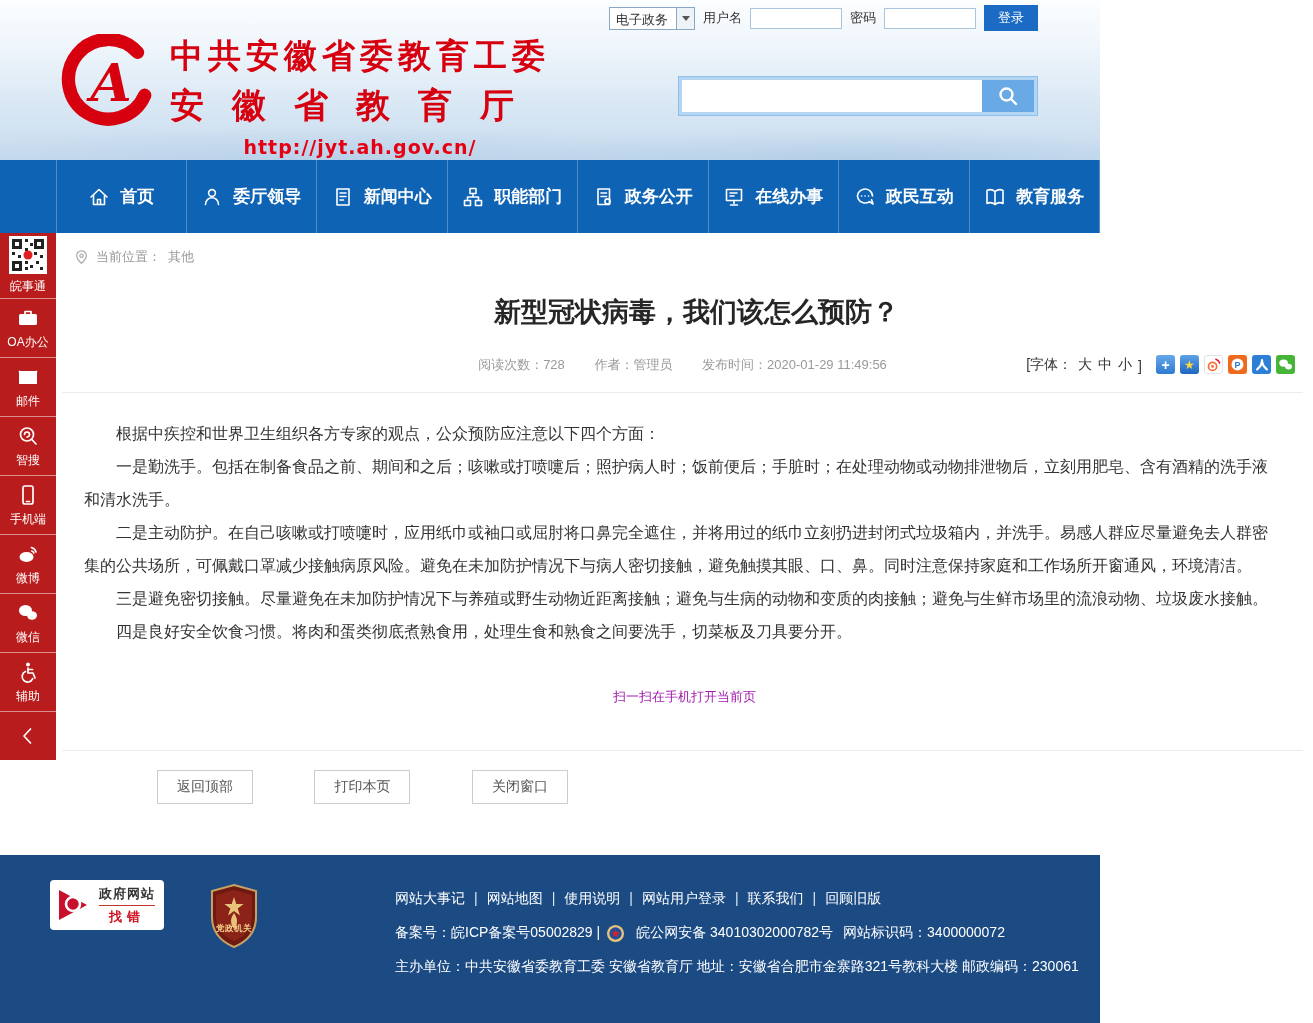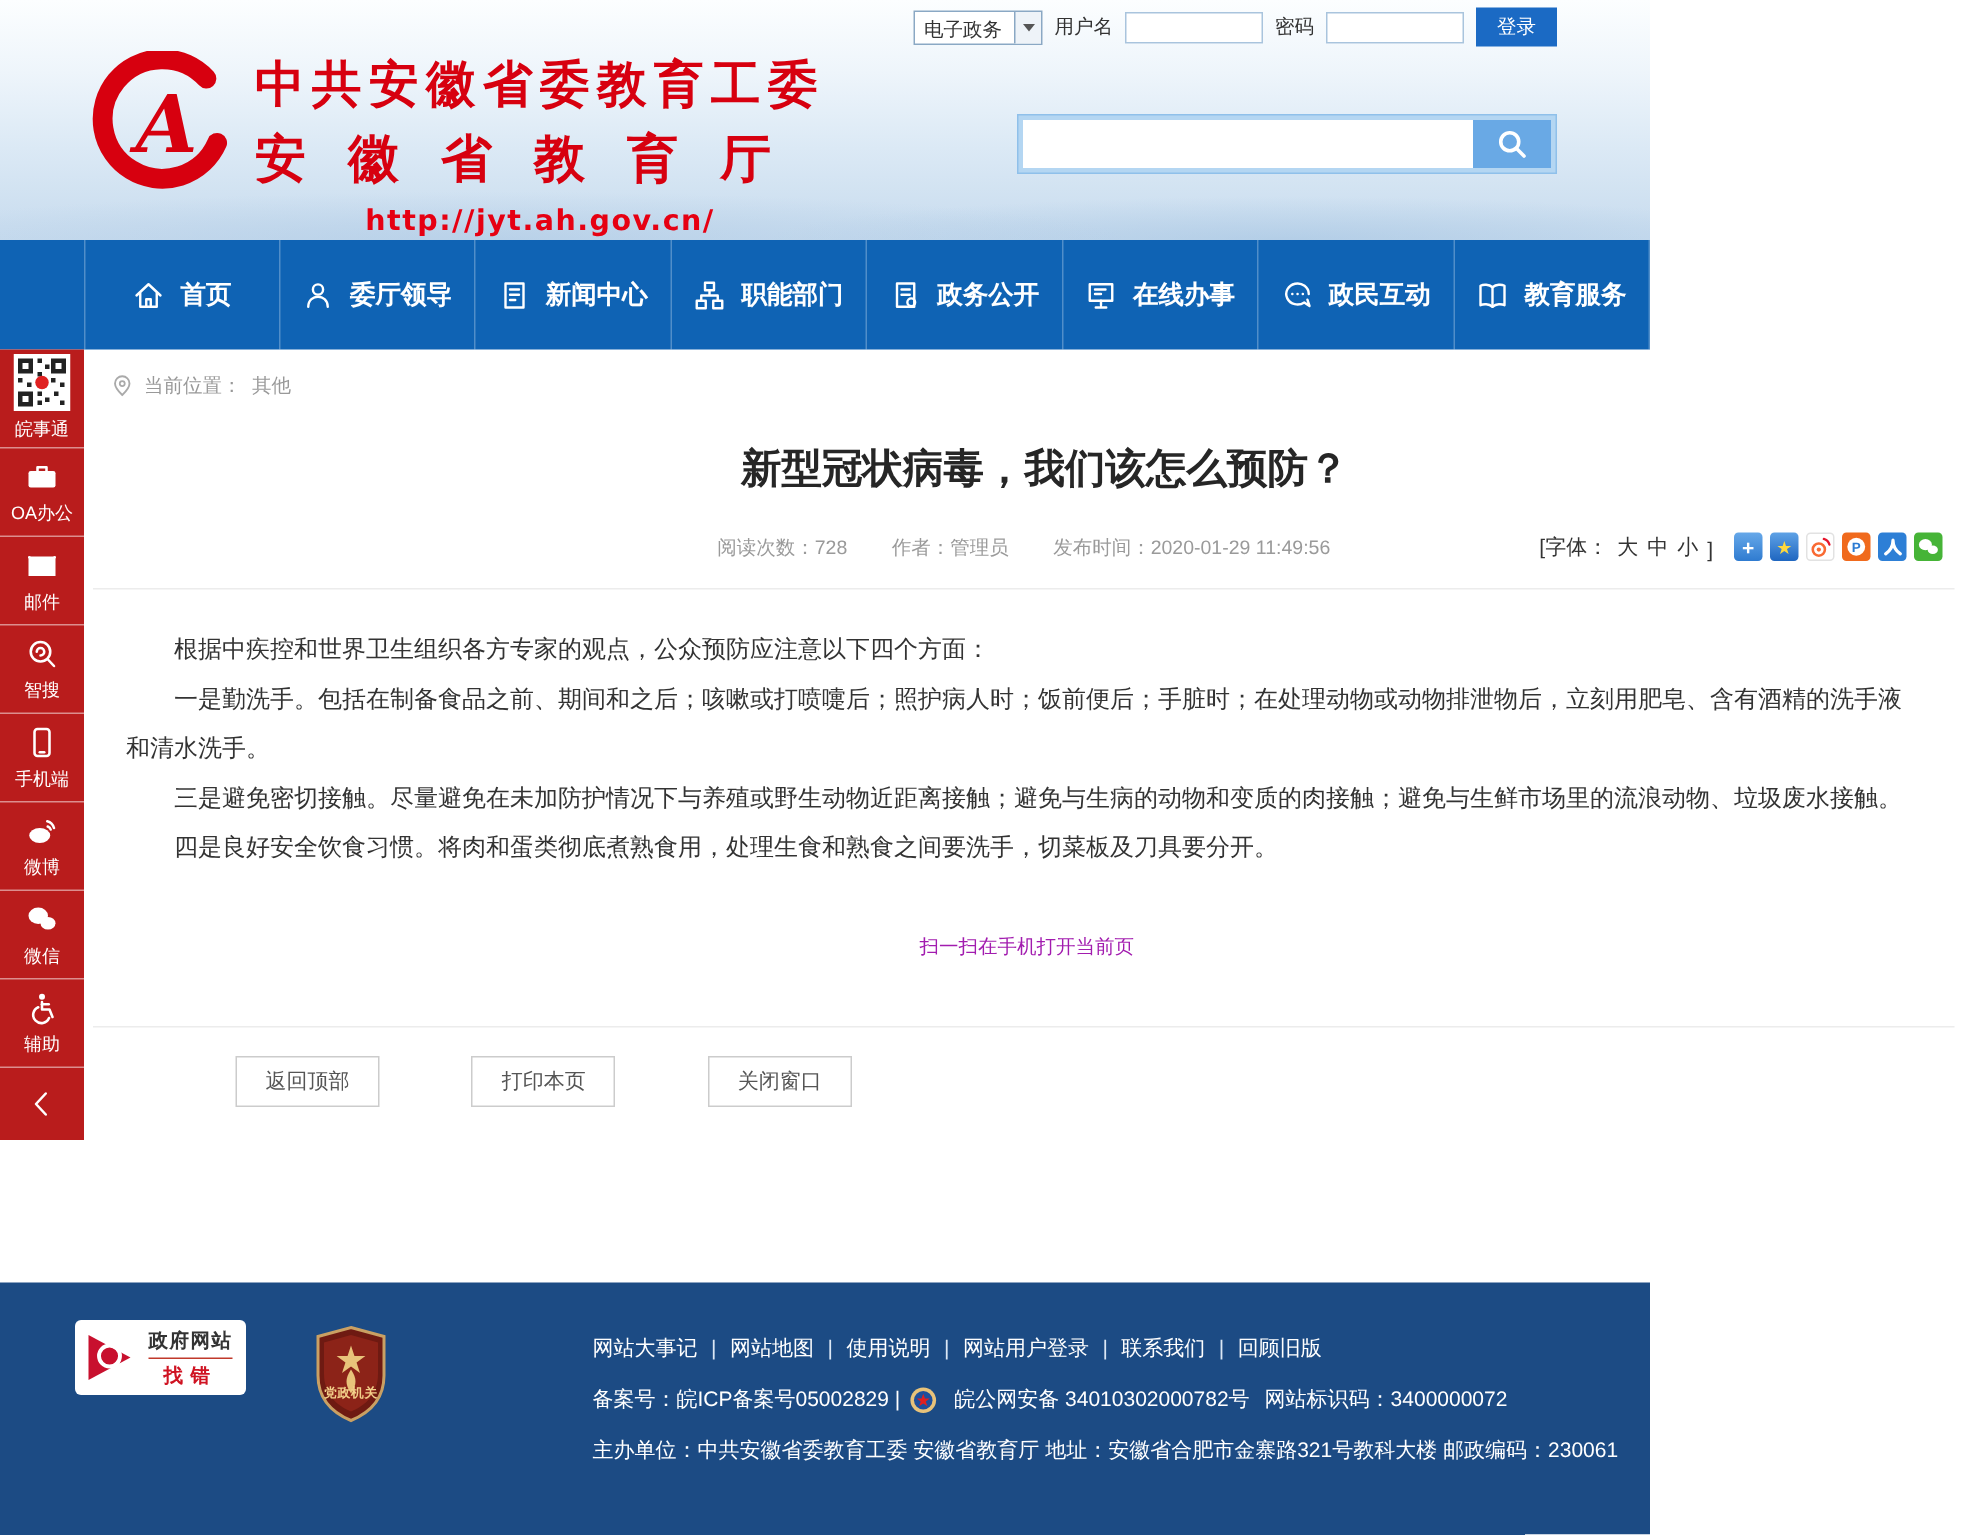--- a/index.html
+++ b/index.html
@@ -354,20 +354,21 @@
               <ellipse cx="12.2" cy="11.2" rx="3.6" ry="3" fill="#fff"></ellipse>
             </svg>
           </div>
         </div>
       </div>
     </div>
 
     <div class="article-body">
       <p>根据中疾控和世界卫生组织各方专家的观点，公众预防应注意以下四个方面：</p>
       <p>一是勤洗手。包括在制备食品之前、期间和之后；咳嗽或打喷嚏后；照护病人时；饭前便后；手脏时；在处理动物或动物排泄物后，立刻用肥皂、含有酒精的洗手液和清水洗手。</p>
+      <p>二是主动防护。在自己咳嗽或打喷嚏时，应用纸巾或袖口或屈肘将口鼻完全遮住，并将用过的纸巾立刻扔进封闭式垃圾箱内，并洗手。易感人群应尽量避免去人群密集的公共场所，可佩戴口罩减少接触病原风险。避免在未加防护情况下与病人密切接触，避免触摸其眼、口、鼻。同时注意保持家庭和工作场所开窗通风，环境清洁。</p>
       <p>三是避免密切接触。尽量避免在未加防护情况下与养殖或野生动物近距离接触；避免与生病的动物和变质的肉接触；避免与生鲜市场里的流浪动物、垃圾废水接触。</p>
       <p>四是良好安全饮食习惯。将肉和蛋类彻底煮熟食用，处理生食和熟食之间要洗手，切菜板及刀具要分开。</p>
     </div>
 
     <div class="scan-tip">扫一扫在手机打开当前页</div>
     <div class="body-divider"></div>
 
     <div class="actions">
       <button class="action-btn">返回顶部</button>
       <button class="action-btn">打印本页</button>

